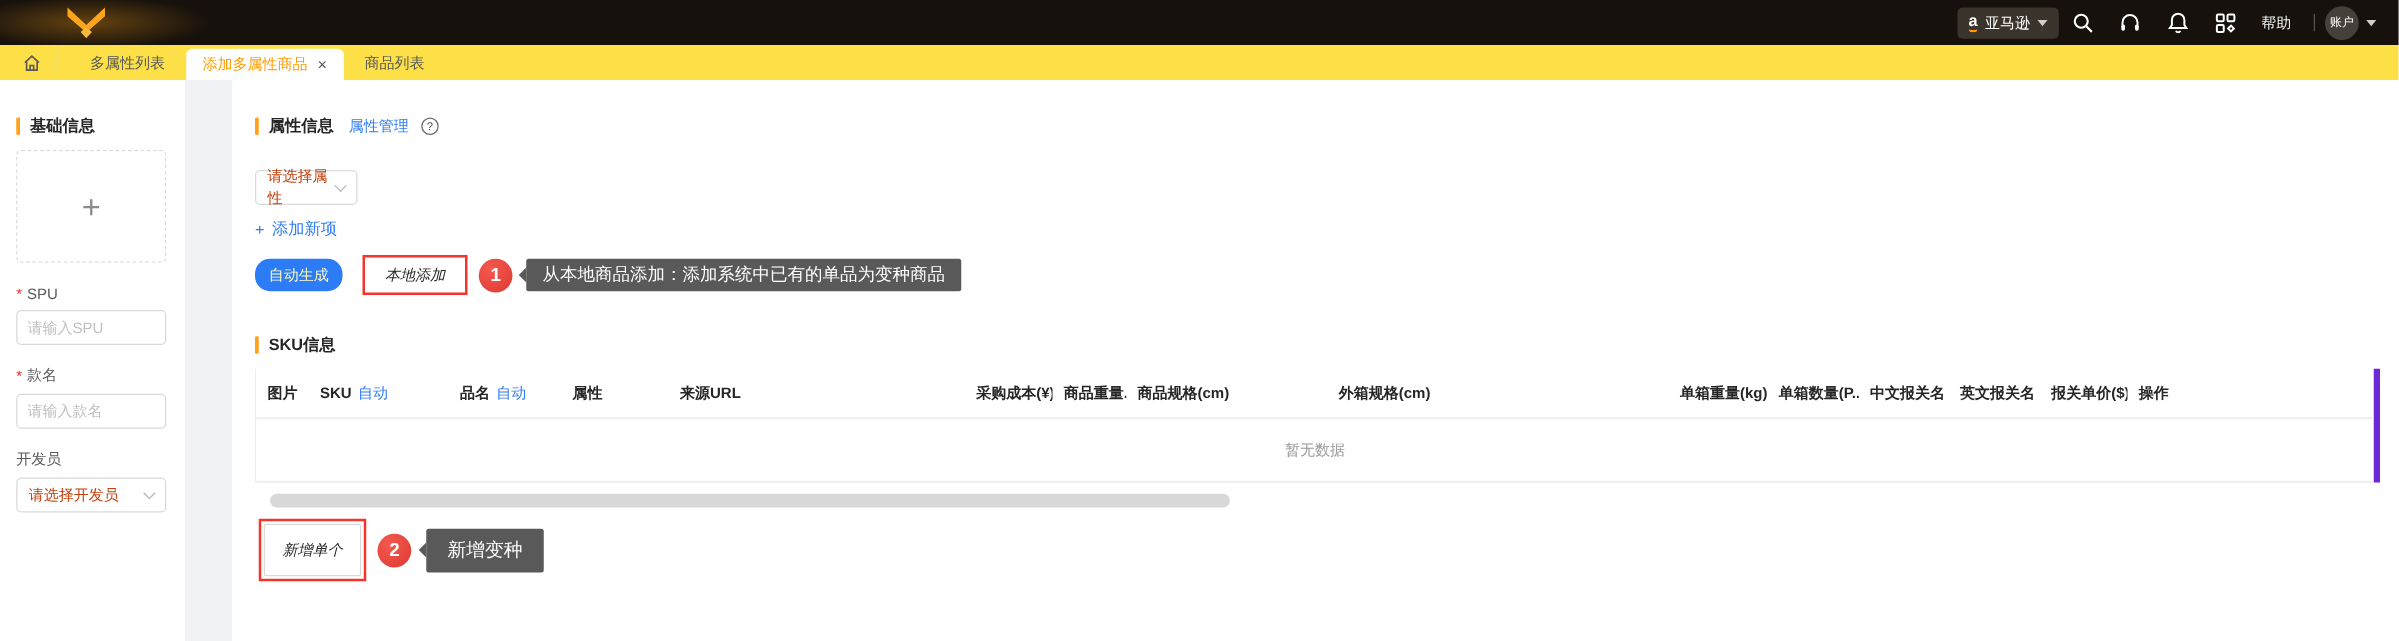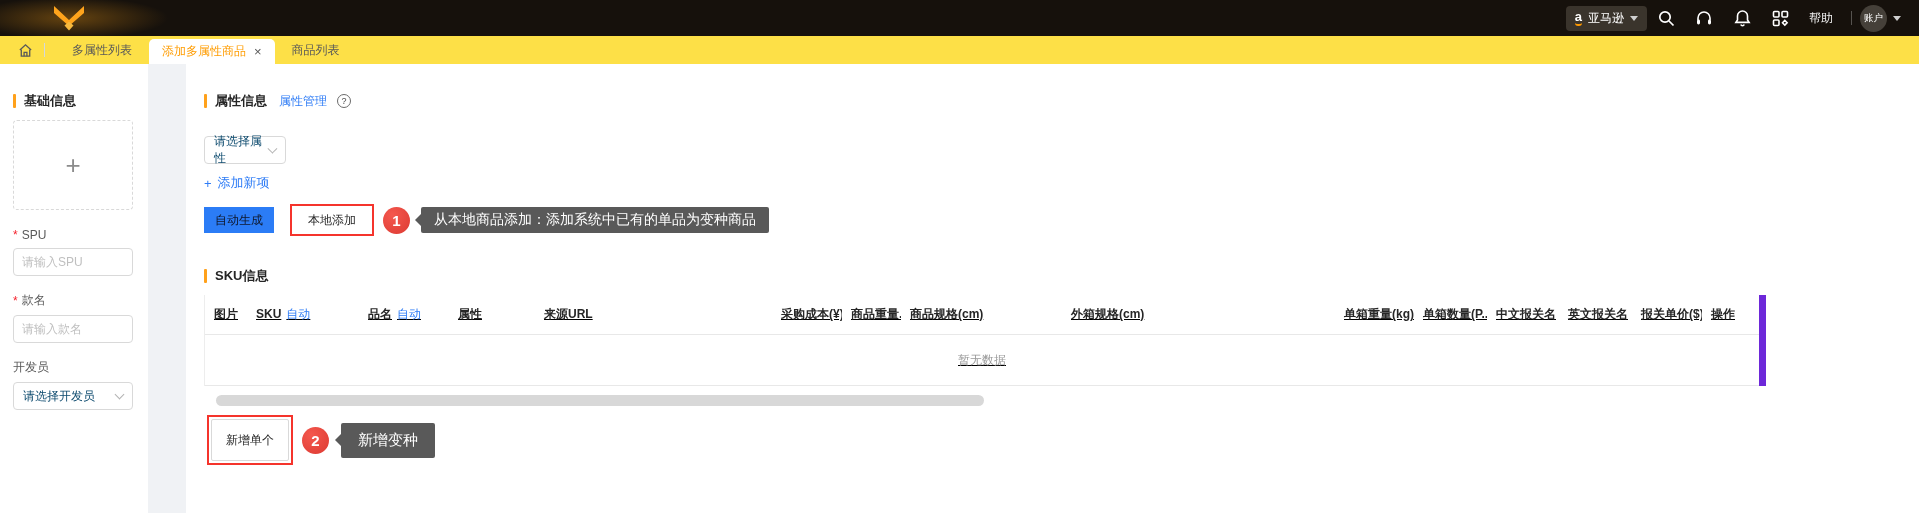--- a/index.html
+++ b/index.html
@@ -50,50 +50,50 @@
     display:flex; align-items:center; justify-content:center; cursor:pointer; background:#fff; }
   .upload-plus { color:#8c8c8c; font-size:26px; font-weight:200; line-height:1; }
   .fld-label { margin-top:16px; font-size:12px; color:#595959; display:flex; align-items:center; gap:4px; }
   .fld-label.first { margin-top:18px; }
   .req { color:#f5222d; font-size:12px; }
   .txt-input { margin-top:6px; width:120px; height:28px; border:1px solid #d9d9d9; border-radius:4px; padding:0 8px;
     font-size:12px; color:#262626; outline:none; font-family:inherit; }
   .txt-input::placeholder { color:#bfbfbf; }
   .sel { margin-top:6px; width:120px; height:28px; border:1px solid #d9d9d9; border-radius:4px; padding:0 9px;
     display:flex; align-items:center; justify-content:space-between; cursor:pointer; background:#fff; }
-  .sel-ph { font-size:12px; color:#0c4a6e; }
+  .sel-ph { font-size:12px; color:#c2410c; }
   .chev { width:7px; height:7px; border-right:1.5px solid #b3b3b3; border-bottom:1.5px solid #b3b3b3; transform:rotate(45deg); margin-top:-3px; }
 
   
   .attr-title-row { display:flex; align-items:center; gap:8px; margin-top:28px; }
   .manage-link { font-size:12px; color:#2e7cf6; margin-left:4px; cursor:pointer; }
   .help-circ { width:14px; height:14px; border:1px solid #6b6b6b; border-radius:50%; color:#4a4a4a; font-size:9px;
     display:inline-flex; align-items:center; justify-content:center; margin-left:2px; cursor:pointer; }
   .attr-sel { margin-top:26px; width:82px; }
   .add-link { margin-top:10px; font-size:13px; color:#2e7cf6; cursor:pointer; display:flex; align-items:center; gap:6px; width:max-content; }
   .btn-row { margin-top:12px; display:flex; align-items:center; }
-  .btn-primary { height:26px; background:#2b7cf6; color:#0f172a; font-size:12px; border:none; border-radius:0;
+  .btn-primary { height:26px; background:#2b7cf6; color:#fef9c3; font-size:12px; border:none; border-radius:12px;
     padding:0 11px; cursor:pointer; font-family:inherit; }
   .red-outline { border:2px solid #f5342c; padding:2px; margin-left:16px; display:inline-flex; }
-  .btn-plain { height:24px; background:#fff; color:#262626; font-size:12px; border:none; padding:0 14px; cursor:pointer; font-family:inherit; }
+  .btn-plain { height:24px; background:#fff; color:#262626; font-size:12px; border:none; padding:0 14px; cursor:pointer; font-family:inherit;font-style:italic; }
   .btn-plain.bordered { border:1px solid #d9d9d9; border-radius:2px; height:42px; }
 
   
   .annot { display:flex; align-items:center; margin-left:9px; }
   .annot-circle { width:27px; height:27px; border-radius:50%; background:radial-gradient(circle at 35% 30%, #f4584e, #dd3a32);
     color:#fff; font-size:15px; font-weight:bold; display:flex; align-items:center; justify-content:center; flex:0 0 auto; }
   .annot-tip { position:relative; margin-left:11px; background:#595959; color:#fff; font-size:14px; padding:4px 13px;
     border-radius:2px; white-space:nowrap; }
   .annot-tip::before { content:""; position:absolute; left:-6px; top:50%; margin-top:-6px;
     border-top:6px solid transparent; border-bottom:6px solid transparent; border-right:6px solid #595959; }
   .annot-tip.big { font-size:15px; padding:8px 17px; margin-left:12px; }
 
   
   .sku-title-row { margin-top:31px; }
-  .sku-table { margin-top:10px; width:1562px; border-left:1px solid #ededed; border-right:7px solid #6d28d9;text-decoration:underline; }
+  .sku-table { margin-top:10px; width:1700px; border-left:1px solid #ededed; border-right:5px solid #6d28d9; }
   .sku-head { display:flex; height:40px; align-items:center; border-bottom:1px solid #e8e8e8; }
   .th { padding-left:9px; font-size:12px; font-weight:bold; color:#262626; white-space:nowrap; overflow:hidden; flex:0 0 auto; }
   .th .auto { color:#2e7cf6; font-weight:normal; margin-left:5px; cursor:pointer; }
   .th:nth-child(1){width:42px}.th:nth-child(2){width:112px}.th:nth-child(3){width:90px}
   .th:nth-child(4){width:86px}.th:nth-child(5){width:237px}.th:nth-child(6){width:70px}
   .th:nth-child(7){width:59px}.th:nth-child(8){width:161px}.th:nth-child(9){width:273px}
   .th:nth-child(10){width:79px}.th:nth-child(11){width:73px}.th:nth-child(12){width:72px}
   .th:nth-child(13){width:73px}.th:nth-child(14){width:70px}.th:nth-child(15){width:170px}
   .sku-empty { height:51px; display:flex; align-items:center; justify-content:center; font-size:12px; color:#999;
     border-bottom:1px solid #e8e8e8; }

